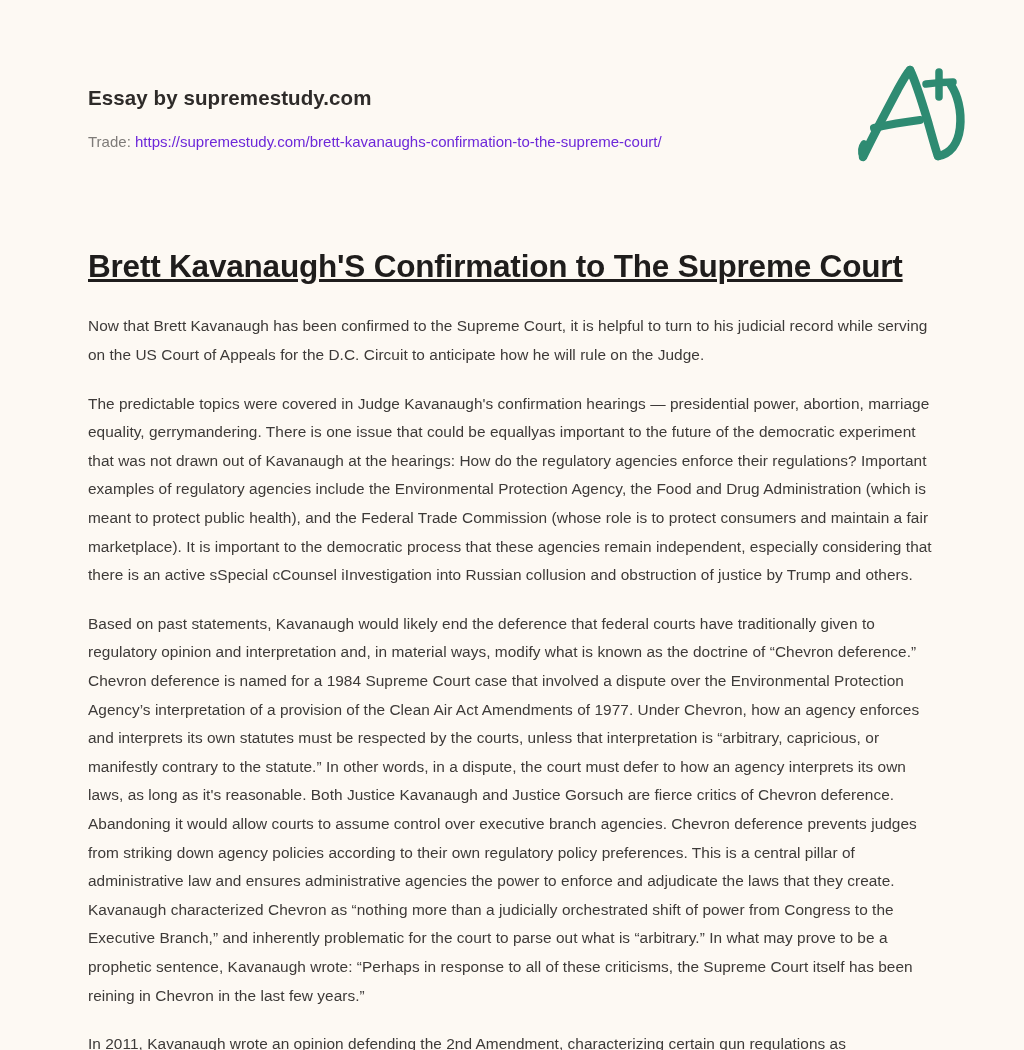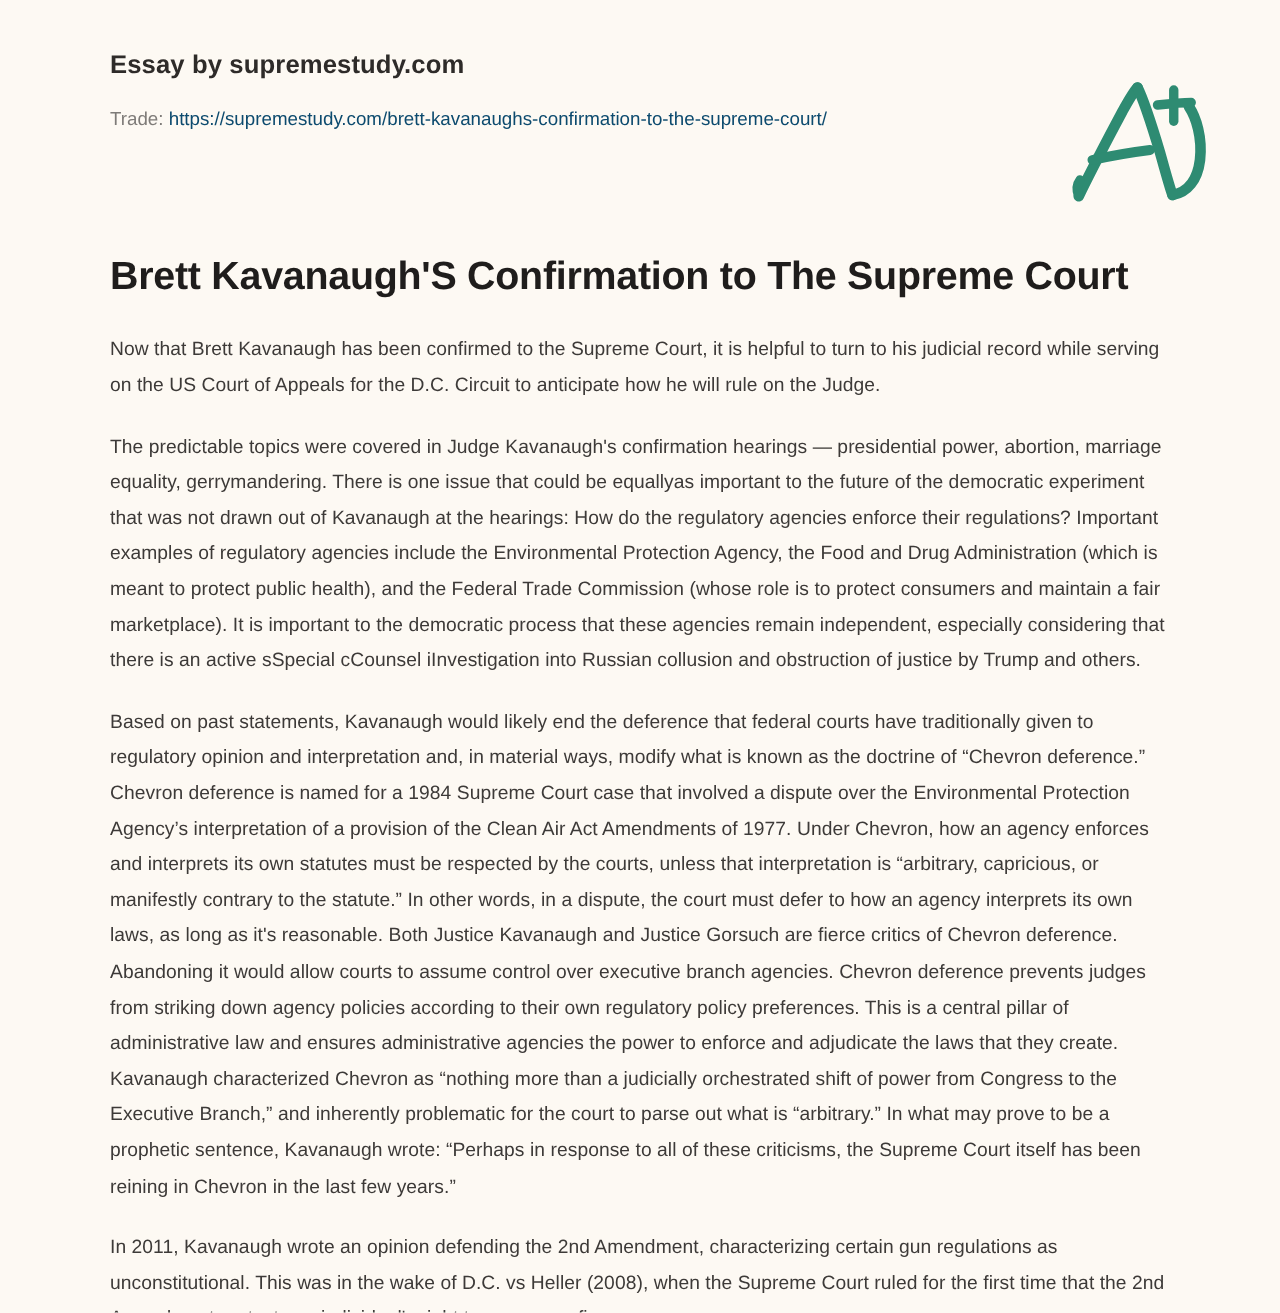--- a/index.html
+++ b/index.html
@@ -19,21 +19,21 @@
     position: relative;
     width: 1024px;
     height: 1050px;
     box-sizing: border-box;
     padding: 0 88px;
   }
 
   
   .header {
     position: relative;
-    padding-top: 40px;
+    padding-top: 86px;
   }
 
   .essay-by {
     font-size: 20.5px;
     font-weight: 700;
     color: #2e2b29;
     letter-spacing: 0.1px;
     line-height: 1.2;
     margin: 0;
   }
@@ -43,21 +43,21 @@
     font-size: 15px;
     line-height: 1.3;
     white-space: nowrap;
   }
 
   .source-label {
     color: #7e7b78;
   }
 
   .source-url {
-    color: #0c4a6e;
+    color: #6d28d9;
     text-decoration: none;
     cursor: pointer;
   }
 
   
   .logo {
     position: absolute;
     top: 56px;
     right: 56px;
     width: 118px;
@@ -71,20 +71,21 @@
 
   
   .doc-title {
     margin: 0;
     padding-top: 96px;
     font-size: 31.5px;
     font-weight: 700;
     color: #1f1d1c;
     letter-spacing: -0.2px;
     line-height: 1.25;
+    text-decoration: underline;
   }
 
   
   .body-copy {
     padding-top: 26px;
   }
 
   .body-copy p {
     margin: 0 0 20px 0;
     font-size: 15.4px;

